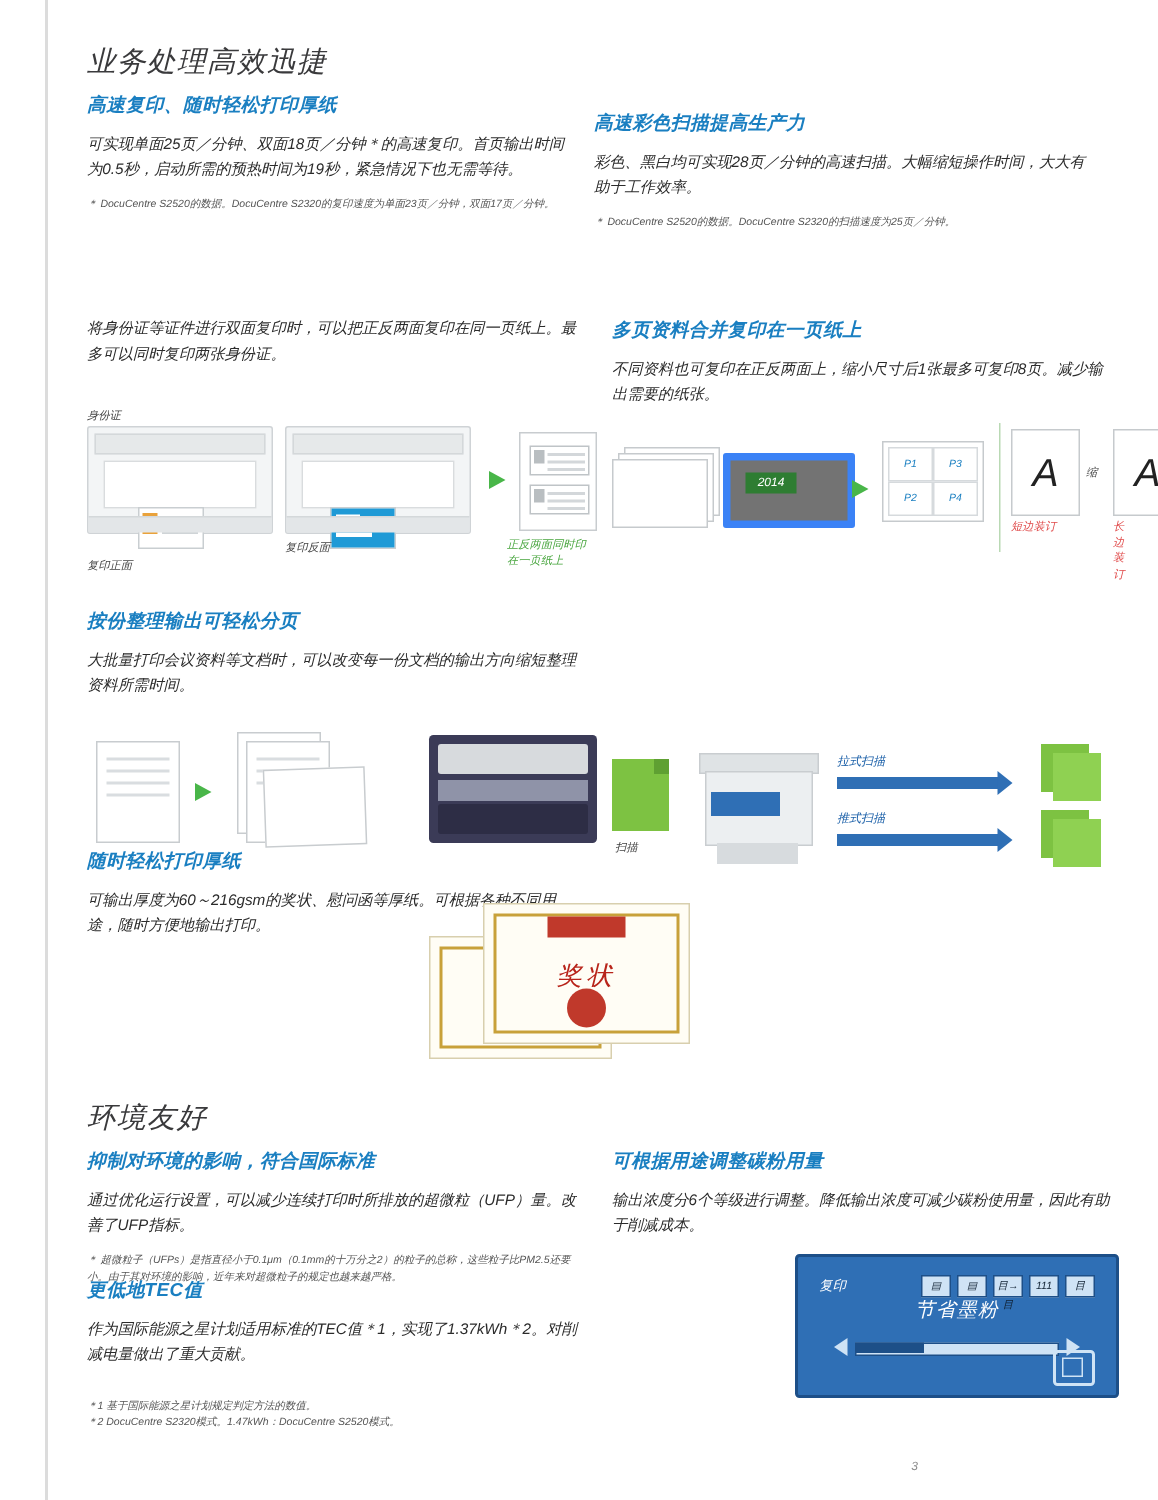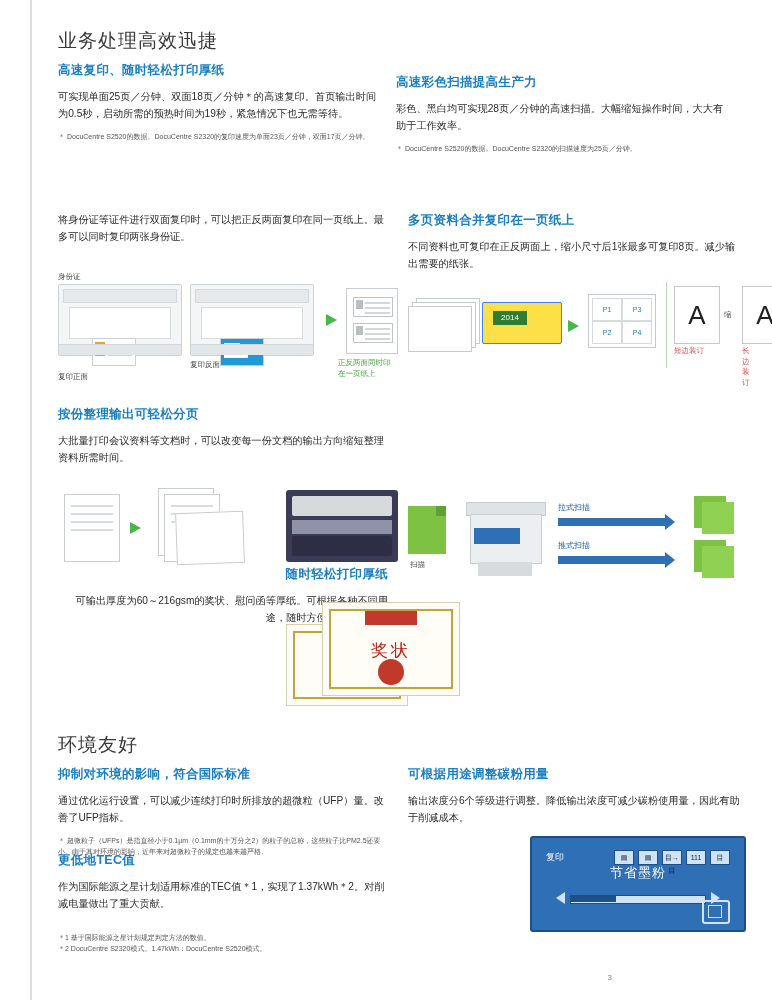--- a/index.html
+++ b/index.html
@@ -1,21 +1,21 @@
 <!DOCTYPE html>
 <html><head>
 <meta charset="utf-8">
 <style>
   html,body{margin:0;padding:0;background:#ffffff;}
   body{
     width:772px;height:1000px;position:relative;overflow:hidden;
     font-family:"Liberation Sans", sans-serif;
     color:#231f20;
   }
-  .page{position:absolute;left:0;top:0;width:636px;height:1000px;background:#fff;}
+  .page{position:absolute;left:0;top:0;width:636px;height:1000px;background:#fff;font-style:italic;}
   .leftbar{position:absolute;left:30px;top:0;width:2px;height:1000px;background:#dcdcdc;}
   .content{position:absolute;left:58px;top:0;width:684px;height:1000px;}
 
   h1.sec{
     font-size:19px;font-weight:normal;color:#3a3a3c;letter-spacing:1px;
     margin:0;padding:0;
   }
   .sub{
     font-size:12.5px;color:#1a7fc1;font-weight:bold;margin:0;padding:0;letter-spacing:.3px;
   }
@@ -55,21 +55,21 @@
   .outsheet{position:absolute;background:#fff;border:1px solid #c8cccf;}
   .mini-card{position:absolute;background:#fff;border:1px solid #bfc4c7;}
   .mini-card .mh{position:absolute;left:2px;top:2px;width:7px;height:9px;background:#b9bec1;}
   .mini-card .ml{position:absolute;left:11px;height:1.5px;background:#d3d7da;right:2px;}
   .greenlbl{font-size:7.5px;color:#49a63f;line-height:1.4;position:absolute;}
 
   
   #merge-fig{position:absolute;left:350px;top:272px;width:334px;height:115px;}
   .docstack{position:absolute;width:70px;height:52px;}
   .docstack .pg{position:absolute;width:62px;height:44px;background:#fff;border:1px solid #c6cacd;}
-  .scr{position:absolute;width:78px;height:40px;background:#fde047;border:1px solid #3b82f6;border-radius:2px;}
+  .scr{position:absolute;width:78px;height:40px;background:#737373;border:5px solid #3b82f6;border-radius:2px;}
   .scr .screen{position:absolute;left:10px;top:8px;width:34px;height:14px;background:#2e7d32;color:#fff;font-size:8px;text-align:center;line-height:14px;}
   .panel4{position:absolute;width:66px;height:52px;background:#fff;border:1px solid #c6cacd;}
   .panel4 .q{position:absolute;width:28px;height:21px;border:1px solid #d6dadd;font-size:7px;color:#1a7fc1;text-align:center;line-height:21px;}
   .bigA{position:absolute;width:44px;height:56px;background:#fff;border:1px solid #c6cacd;text-align:center;font-size:26px;line-height:56px;color:#222;}
   .vsep{position:absolute;width:1px;background:#b9d9b4;}
 
   
   #s2c3{left:0;top:406px;width:330px;}
   #s2c4{left:350px;top:406px;width:334px;}
 
@@ -90,21 +90,21 @@
   .mfp .topc{position:absolute;left:2px;top:10px;width:78px;height:12px;background:#dfe3e5;border:1px solid #c9cdd0;}
   .mfp .blue{position:absolute;left:10px;top:36px;width:46px;height:16px;background:#2f6fb5;}
   .mfp .legs{position:absolute;left:14px;top:70px;width:54px;height:14px;background:#d7dbde;}
   .bluearrow{position:absolute;height:8px;background:#2f6fb5;}
   .bluearrow:after{content:"";position:absolute;right:-9px;top:-4px;border-top:8px solid transparent;border-bottom:8px solid transparent;border-left:10px solid #2f6fb5;}
   .blabel{position:absolute;font-size:8px;color:#1a5fa8;}
   .gstack{position:absolute;width:40px;height:40px;}
   .gstack i{position:absolute;width:32px;height:32px;background:#7dc242;display:block;}
 
   
-  #s2c5{left:0;top:566px;width:330px;text-align:right;}
+  #s2c5{left:0;top:566px;width:330px;}
   #cert-fig{position:absolute;left:228px;top:602px;width:230px;height:110px;}
   .cert{position:absolute;background:#fffdf5;border:1px solid #d8cfae;}
   .cert .inner{position:absolute;left:6px;top:6px;right:6px;bottom:6px;border:2px solid #c8a13a;}
   .cert .ribbon{position:absolute;left:50%;top:8px;transform:translateX(-50%);width:52px;height:14px;background:#c0392b;}
   .cert .title{position:absolute;left:50%;top:36px;transform:translateX(-50%);font-size:17px;color:#b8241a;letter-spacing:3px;}
   .cert .seal{position:absolute;left:50%;bottom:10px;transform:translateX(-50%);width:26px;height:26px;border-radius:50%;background:#c0392b;}
 
   
   #sec3-title{left:0;top:732px;}
   #s3c1{left:0;top:766px;width:330px;}

